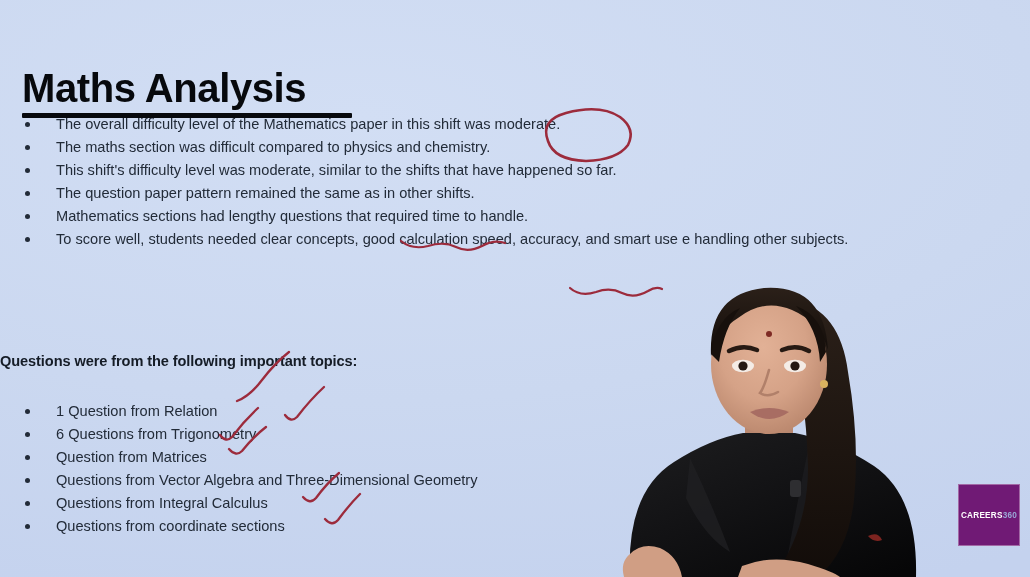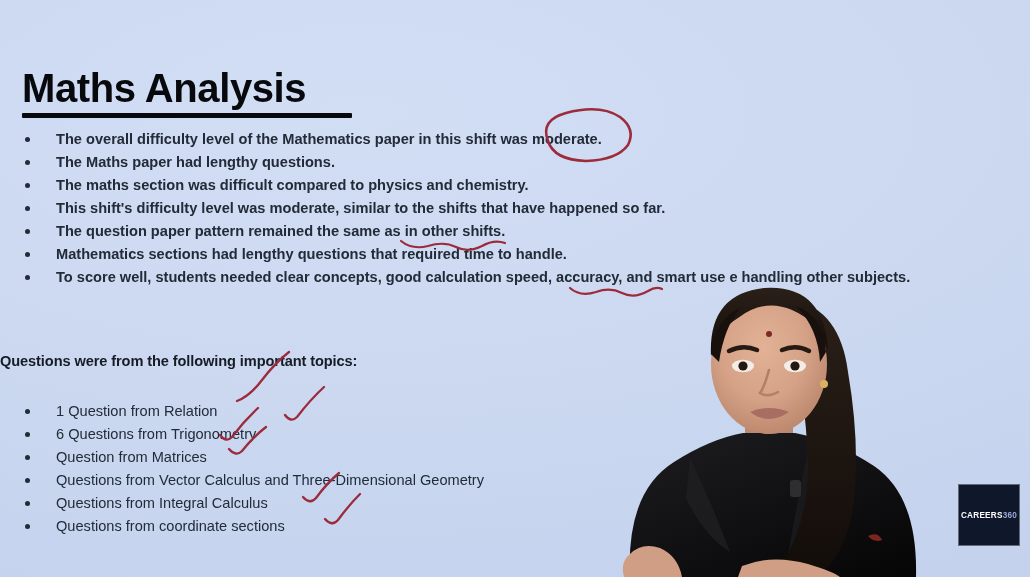--- a/index.html
+++ b/index.html
@@ -58,23 +58,22 @@
     content:"";
     position:absolute;
     left:25px; top:8.5px;
     width:5px;height:5px;
     border-radius:50%;
     background:#222b38;
   }
 
   #analysis-list{
     position:absolute;
-    left:0; top:128px;
+    left:0; top:113px;
     width:1010px;
-    font-weight:bold;
   }
   #analysis-list li{ margin-bottom:0.6px; }
   #analysis-list li.wrap{ padding-right:60px; }
 
   
   #topics-heading{
     position:absolute;
     left:0; top:353px;
     font-size:14.6px;
     font-weight:bold;
@@ -136,35 +135,34 @@
 
   <div id="bg-wash"></div>
 
   <div id="title-block">
     <div id="page-title">Maths Analysis</div>
     <div id="title-rule"></div>
   </div>
 
   <ul id="analysis-list" class="blist">
     <li><span>The overall difficulty level of the Mathematics paper in this shift was moderate.</span></li>
-    <li><span>The Maths paper had lengthy questions.</span></li>
     <li><span>The maths section was difficult compared to physics and chemistry.</span></li>
     <li><span>This shift's difficulty level was moderate, similar to the shifts that have happened so far.</span></li>
     <li><span>The question paper pattern remained the same as in other shifts.</span></li>
     <li><span>Mathematics sections had lengthy questions that required time to handle.</span></li>
     <li class="wrap"><span>To score well, students needed clear concepts, good calculation speed, accuracy, and smart use                                  e handling other subjects.</span></li>
   </ul>
 
   <div id="topics-heading">Questions were from the following important topics:</div>
 
   <ul id="topics-list" class="blist">
     <li><span>1 Question from Relation</span></li>
     <li><span>6 Questions from Trigonometry</span></li>
     <li><span>Question from Matrices</span></li>
-    <li><span>Questions from Vector Calculus and Three-Dimensional Geometry</span></li>
+    <li><span>Questions from Vector Algebra and Three-Dimensional Geometry</span></li>
     <li><span>Questions from Integral Calculus</span></li>
     <li><span>Questions from coordinate sections</span></li>
   </ul>
 
   <div id="presenter">
     <svg width="418" height="341" viewBox="0 0 418 341">
       <defs>
         <radialGradient id="skin" cx="45%" cy="38%" r="62%">
           <stop offset="0%" stop-color="#e2b196"></stop>
           <stop offset="60%" stop-color="#d5a287"></stop>
@@ -234,17 +232,17 @@
       <path d="M237 401 Q250 396 262 380 Q275 363 289 352" stroke-width="2.3"></path>
 
       <path d="M285 415 Q291 423 297 417 Q310 400 324 387" stroke-width="2.3"></path>
       <path d="M220 435 Q226 443 232 437 Q244 421 258 408" stroke-width="2.3"></path>
       <path d="M229 449 Q236 457 242 451 Q253 437 266 427" stroke-width="2.3"></path>
       <path d="M303 497 Q310 505 316 498 Q327 483 339 473" stroke-width="2.3"></path>
       <path d="M325 519 Q332 527 338 520 Q349 505 360 494" stroke-width="2.3"></path>
     </g>
   </svg>
 
-  <div id="logo" style="background-color: #0f172a;">
+  <div id="logo" style="background-color: #701a75;">
     <div id="logo-text"><span id="logo-careers">CAREERS</span><span id="logo-360">360</span></div>
   </div>
 
 </div>
 
 </body></html>

